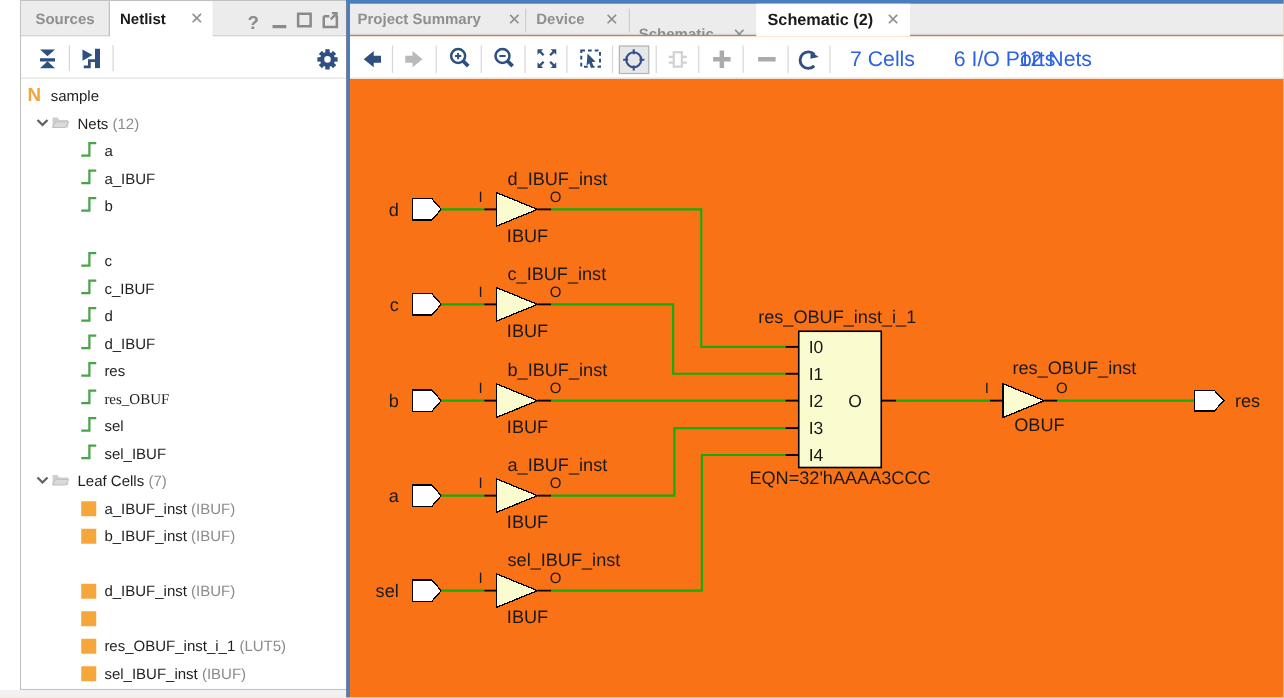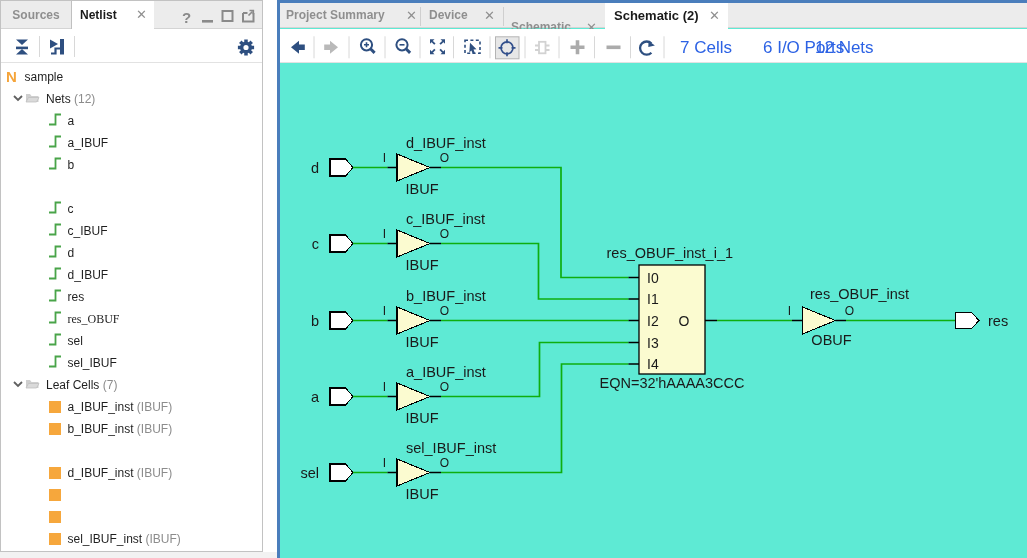--- a/index.html
+++ b/index.html
@@ -1,35 +1,35 @@
 <!DOCTYPE html>
 <html><head>
 <meta charset="utf-8">
 <style>
 * { margin:0; padding:0; box-sizing:border-box; }
 html,body { width:1027px; height:558px; background:#ffffff; font-family:"Liberation Sans", sans-serif; overflow:hidden; position:relative; }
 #bg { position:absolute; left:0; top:0; width:1027px; height:558px; background:#ffffff; }
 #bstrip { position:absolute; left:0; top:552px; width:277px; height:6px; background:#f2f2f2; }
 
-#left { position:absolute; left:0; top:0; width:263px; height:552px; background:#ffffff; border:1px solid #c2c2c2; }
+#left { position:absolute; left:16px; top:0; width:263px; height:552px; background:#ffffff; border:1px solid #c2c2c2; }
 #ltabs { position:absolute; left:0; top:0; width:261px; height:28px; background:#ececec; border-bottom:1px solid #d4d4d4; }
 .ltab-src { position:absolute; left:0; top:0; width:71px; height:28px; color:#8f8f8f; font-weight:bold; font-size:12px; line-height:28px; text-align:center; border-right:1px solid #c0c0c0; }
 .ltab-net { position:absolute; left:71px; top:0; width:82px; height:29px; background:#ffffff; color:#1a1a1a; font-weight:bold; font-size:12px; line-height:28px; }
 .ltab-net span.t { position:absolute; left:8px; }
 .ltab-net span.x { position:absolute; left:64px; color:#8f8f8f; font-weight:normal; font-size:13px; }
 
 #ltool { position:absolute; left:0; top:29px; width:261px; height:33px; background:#ffffff; border-bottom:1px solid #e2e2e2; }
 
 #tree { position:absolute; left:0; top:63px; width:261px; height:487px; background:#ffffff; font-size:12px; color:#1f1f1f; }
 .trow { position:absolute; height:22px; line-height:22px; white-space:nowrap; }
 .gray { color:#8c8c8c; }
 .nicon { position:absolute; font-weight:bold; font-size:15px; color:#f5a43a; }
 .sq { position:absolute; width:12px; height:12px; background:#f6a73c; }
 
-#right { position:absolute; left:277px; top:0; width:750px; height:558px; background:#5eead4; border-left:3px solid #4a7ebc; border-top:3px solid #4a7ebc; }
+#right { position:absolute; left:277px; top:0; width:750px; height:558px; background:#f97316; border-left:3px solid #4a7ebc; border-top:3px solid #4a7ebc; }
 #rtabs { position:absolute; left:0; top:0; width:747px; height:25px; background:#ececec; border-bottom:1px solid #d4d4d4; }
 .rtab { position:absolute; top:0; height:25px; font-size:12px; font-weight:bold; color:#8f8f8f; line-height:25px; white-space:nowrap; }
 .rtab .x { position:absolute; font-weight:normal; color:#8f8f8f; font-size:13px; }
 .rtab-act { background:#ffffff; color:#1a1a1a; height:26px; }
 .rsep { position:absolute; top:4px; width:1px; height:19px; background:#cfcfcf; }
 #rtool { position:absolute; left:0; top:26px; width:747px; height:34px; background:#ffffff; border-bottom:1px solid #e2e2e2; }
 .link { position:absolute; top:2px; height:34px; line-height:33px; font-size:17px; color:#2c62e4; }
 
 #schsvg { position:absolute; left:0; top:0; }
 </style>
@@ -169,20 +169,21 @@
       </div>
       <div class="trow" style="top:398px;left:0;width:261px;">
         <span class="sq" style="left:48px;top:5px;"></span>
         <span style="position:absolute;left:66.5px;">d_IBUF_inst<span class="gray"> (IBUF)</span></span>
       </div>
       <div class="trow" style="top:420px;left:0;width:261px;">
         <span class="sq" style="left:48px;top:5px;"></span>
       </div>
       <div class="trow" style="top:442px;left:0;width:261px;">
         <span class="sq" style="left:48px;top:5px;"></span>
+        <span style="position:absolute;left:66.5px;">res_OBUF_inst_i_1<span class="gray"> (LUT5)</span></span>
       </div>
       <div class="trow" style="top:464px;left:0;width:261px;">
         <span class="sq" style="left:48px;top:5px;"></span>
         <span style="position:absolute;left:66.5px;">sel_IBUF_inst<span class="gray"> (IBUF)</span></span>
       </div>
     </div>
 </div>
 
 <div id="right">
   <div id="rtabs">

